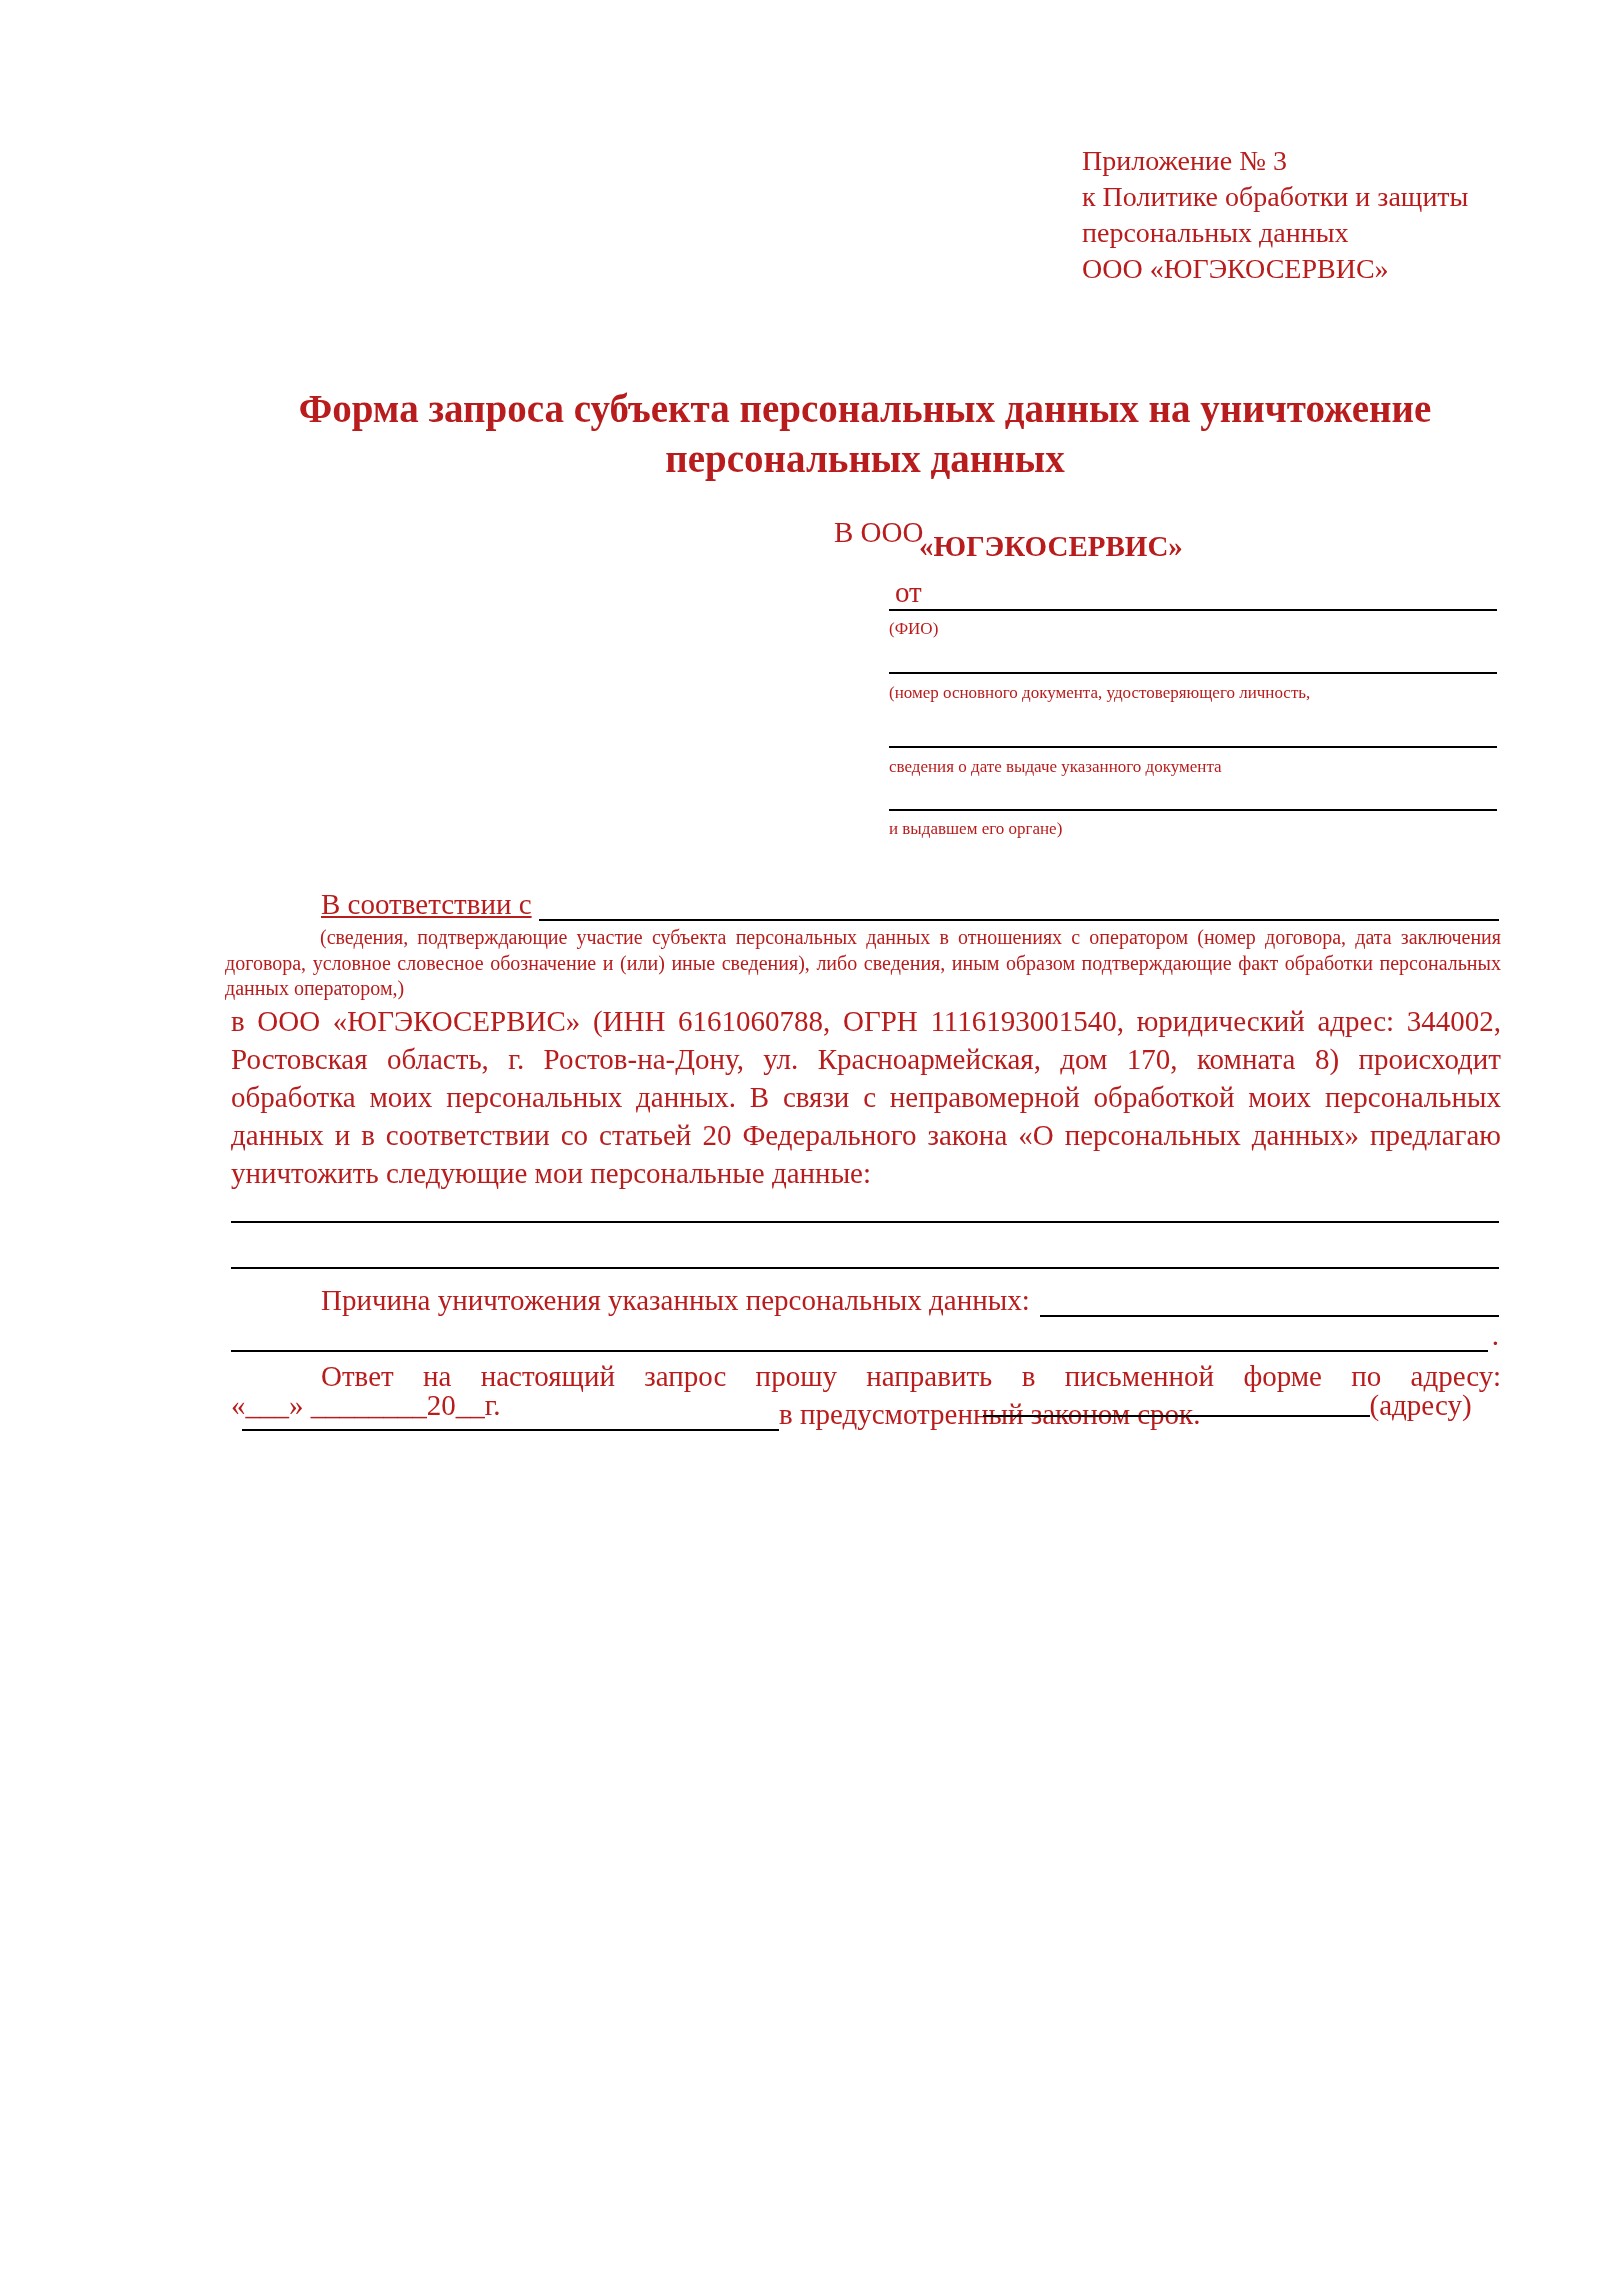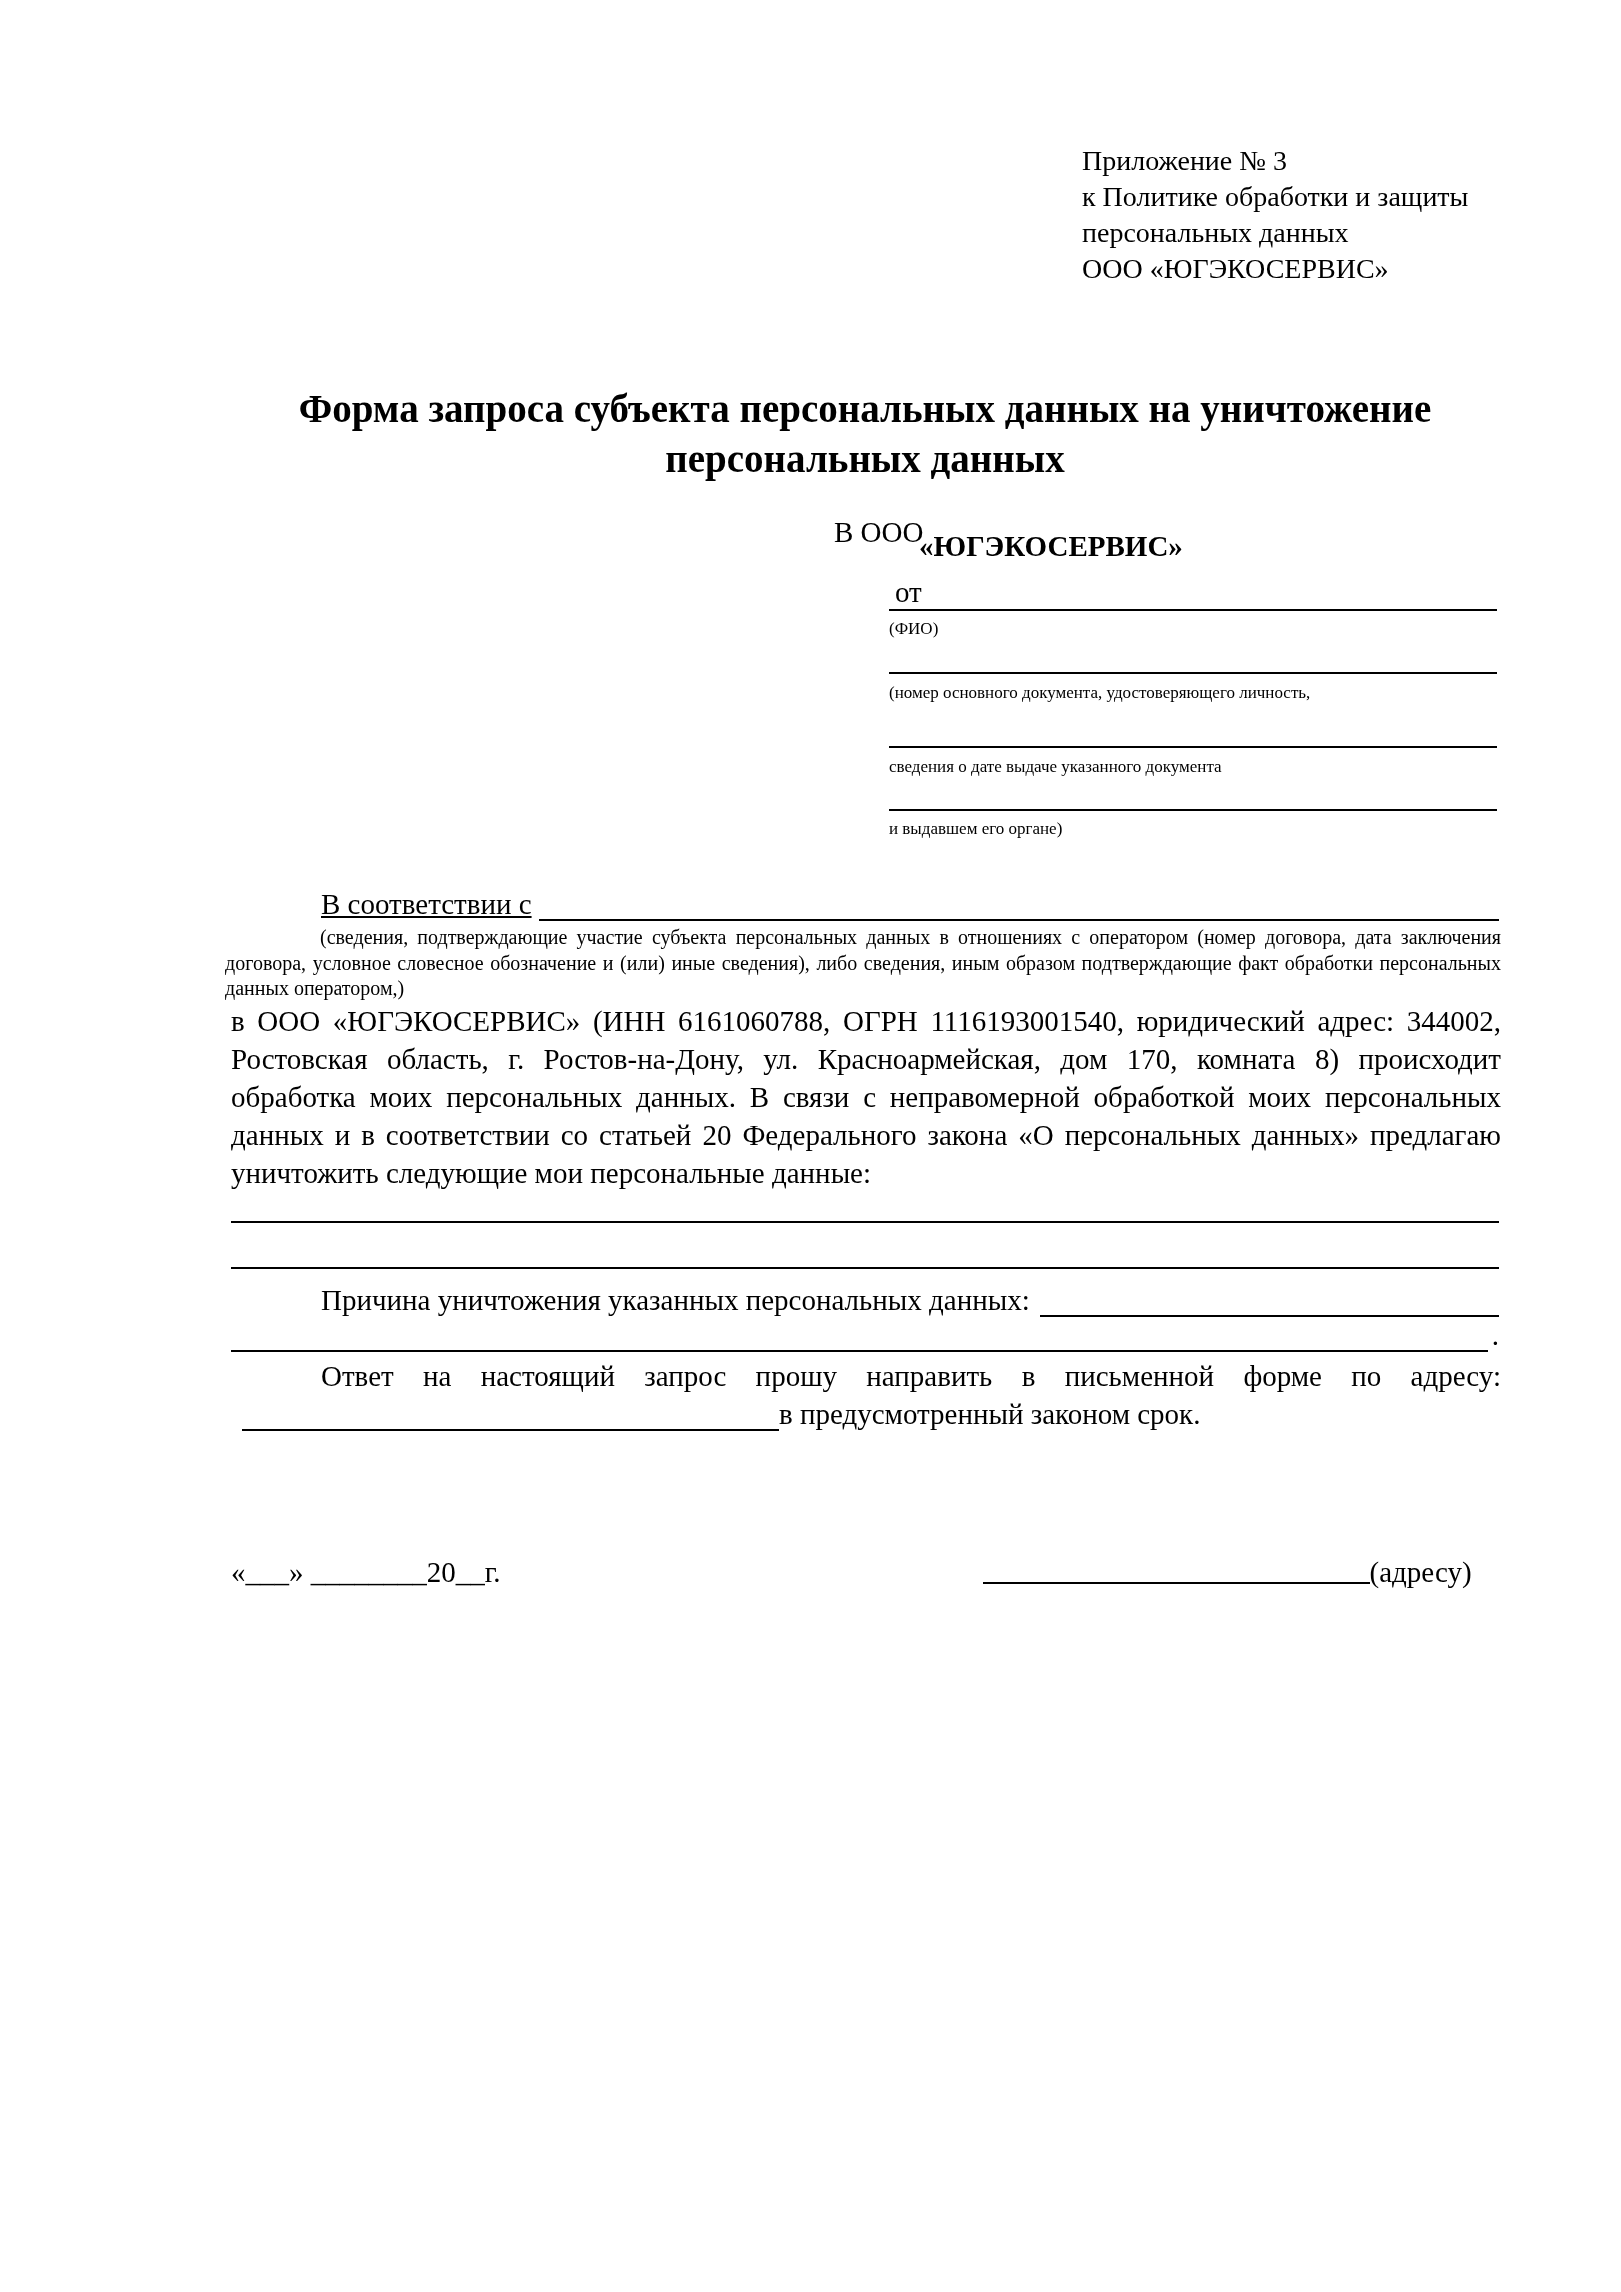--- a/index.html
+++ b/index.html
@@ -1,19 +1,19 @@
 <!DOCTYPE html>
 <html><head>
 <meta charset="utf-8">
 <style>
   html,body{margin:0;padding:0;background:#ffffff;}
   .page{
     position:relative;
     width:1621px;height:2293px;
-    background:#ffffff;color:#000000;
+    background:#ffffff;color:#b91c1c;
     font-family:"Liberation Serif","DejaVu Serif",serif;
     overflow:hidden;
   }
   
   .header-block{
     position:absolute;left:1082px;top:143px;
     font-size:28px;line-height:36px;white-space:nowrap;
   }
   
   .doc-title{
@@ -72,21 +72,21 @@
     font-size:29px;line-height:37px;
     text-align:justify;text-align-last:justify;text-indent:90px;white-space:nowrap;
   }
   
   .row-srok{
     position:absolute;left:242px;top:1400px;width:1268px;height:31px;
     display:flex;align-items:flex-end;font-size:29px;
   }
   .uline-srok{width:537px;border-bottom:2.9px solid #000;height:29px;}
   
-  .row-sign{position:absolute;left:231px;top:1550px;width:1268px;height:39px;font-size:29px;}
+  .row-sign{position:absolute;left:231px;top:1383px;width:1268px;height:39px;font-size:29px;}
   .sign-date{position:absolute;left:0;bottom:0;white-space:nowrap;}
   .sign-right{position:absolute;right:27.4px;bottom:0;display:flex;align-items:flex-end;}
   .uline-sign{width:387px;border-bottom:2.9px solid #000;height:27.4px;margin-bottom:4.9px;}
   .sign-caption{white-space:nowrap;}
 </style>
 </head>
 <body>
 
 <div class="page">
 

